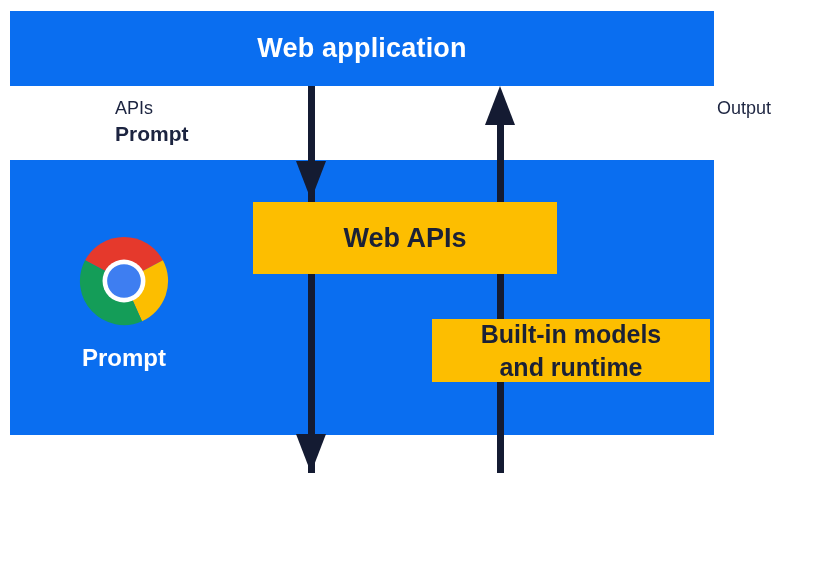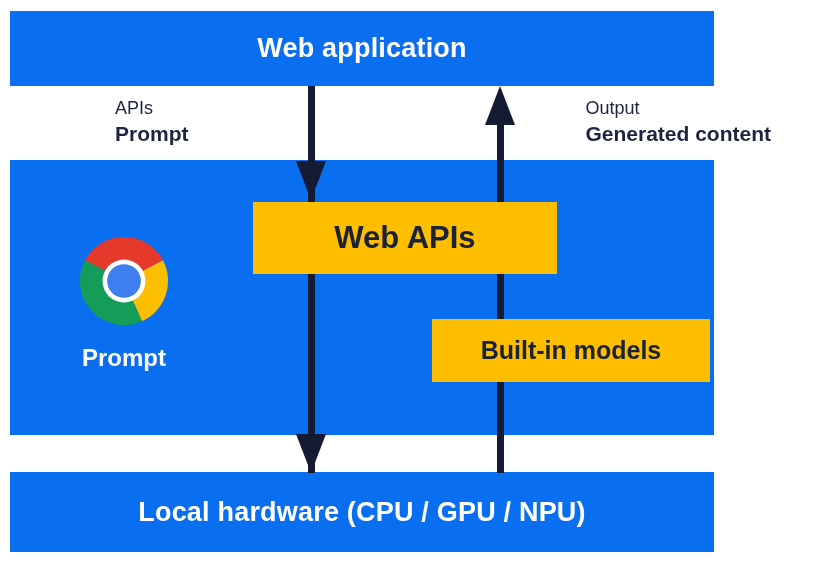--- a/index.html
+++ b/index.html
@@ -76,21 +76,21 @@
     flex-direction: column;
     align-items: center;
     justify-content: center;
     color: #1b2136;
     font-weight: bold;
     text-align: center;
   }
   .chip-webapis {
     left: 253px; top: 202px;
     width: 304px; height: 72px;
-    font-size: 31px;
+    font-size: 27px;
   }
   .chip-models {
     left: 432px; top: 319px;
     width: 278px; height: 63px;
     font-size: 25px;
     line-height: 33px;
   }
   
   .chrome-logo {
     position: absolute;
@@ -118,21 +118,20 @@
     <span class="band-label">Web application</span>
   </div>
 
   <div class="io-group io-left">
     <div class="io-small">APIs</div>
     <div class="io-big">Prompt</div>
   </div>
 
   <div class="io-group io-right">
     <div class="io-small">Output</div>
-    <div class="io-big">Generated content</div>
   </div>
 
   <div class="band band-middle"></div>
 
   <div class="arrow-line line-down"></div>
   <div class="arrow-head head-down head-down-1"></div>
   <div class="arrow-head head-down head-down-2"></div>
 
   <div class="arrow-line line-up"></div>
   <div class="arrow-head head-up head-up-1"></div>
@@ -145,19 +144,17 @@
     <circle cx="24" cy="24" r="8.8" fill="#3e7ef1"></circle>
   </svg>
   <div class="browser-label">Prompt</div>
 
   <div class="chip chip-webapis">
     <span>Web APIs</span>
   </div>
 
   <div class="chip chip-models">
     <span>Built-in models</span>
+    <span>and runtime</span>
   </div>
 
-  <div class="band band-bottom">
-    <span class="band-label">Local hardware (CPU / GPU / NPU)</span>
-  </div>
 
 </div>
 
 </body></html>

